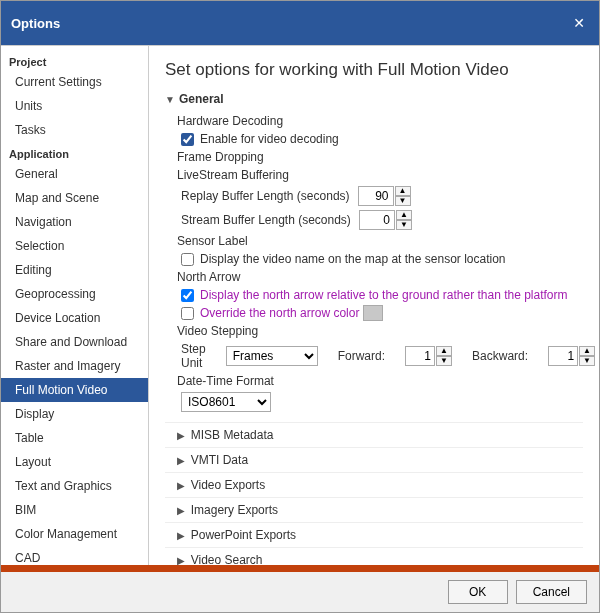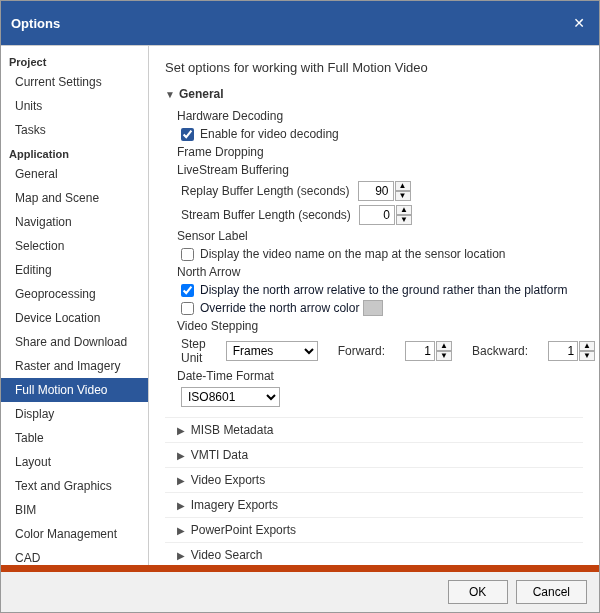--- a/index.html
+++ b/index.html
@@ -80,21 +80,21 @@
       overflow: hidden;
     }
 
     .content-area {
       flex: 1;
       overflow-y: auto;
       padding: 14px 16px 10px 16px;
     }
 
     .content-title {
-      font-size: 13px;
+      font-size: 17px;
       color: #333;
       margin-bottom: 12px;
     }
 
     .section-header {
       font-size: 12px;
       font-weight: 600;
       color: #333;
       margin-bottom: 8px;
       display: flex;
@@ -254,21 +254,21 @@
       margin-left: 16px;
       margin-bottom: 3px;
     }
 
     .north-arrow-row input[type="checkbox"] {
       margin-right: 6px;
     }
 
     .north-arrow-row label {
       font-size: 12px;
-      color: #0f172a;
+      color: #a21caf;
     }
   </style>
 </head>
 <body>
 
 <div class="dialog">
 
   <div class="title-bar">
     <span>Options</span>
     <button class="title-bar-close">✕</button>
@@ -381,21 +381,21 @@
               <input type="text" value="1" style="width: 30px; height: 20px; border: 1px solid rgb(170, 170, 170); font-size: 12px; padding: 0px 3px; text-align: right;">
               <div class="spin-buttons">
                 <button class="spin-btn">▲</button>
                 <button class="spin-btn">▼</button>
               </div>
             </div>
           </div>
 
           <div class="subsection-label">Date-Time Format</div>
           <div class="field-row">
-            <select class="select-small" style="width:99px;">
+            <select class="select-small" style="width:90px;">
               <option>ISO8601</option>
               <option>UTC</option>
               <option>Local</option>
             </select>
           </div>
         </div>
 
         <div>
           <div class="collapsible-item">
             <span class="arrow">▶</span>

